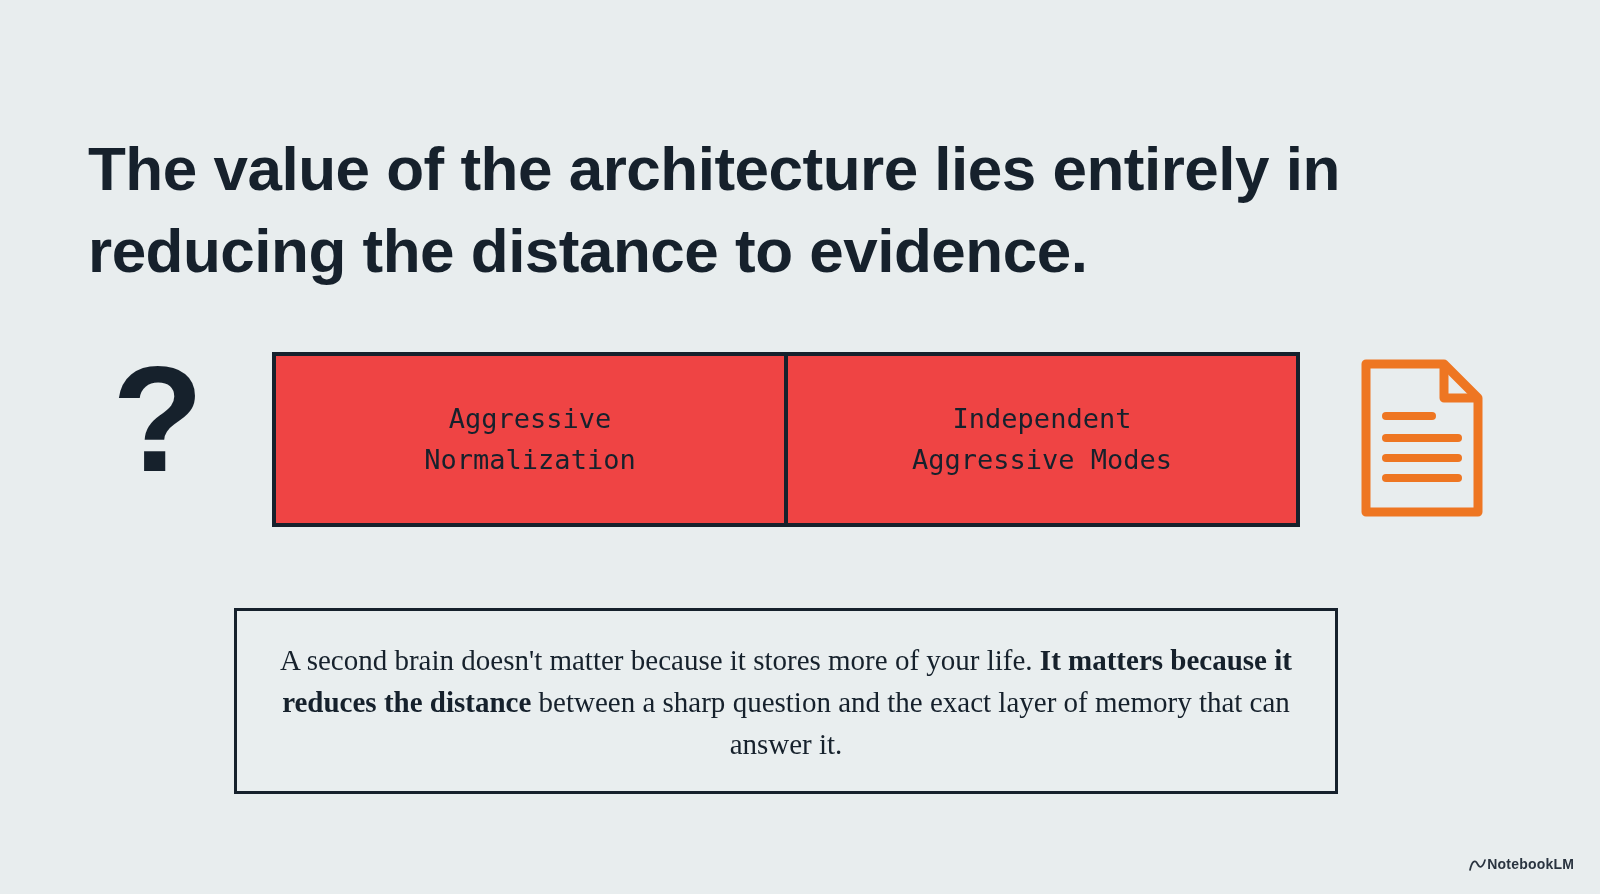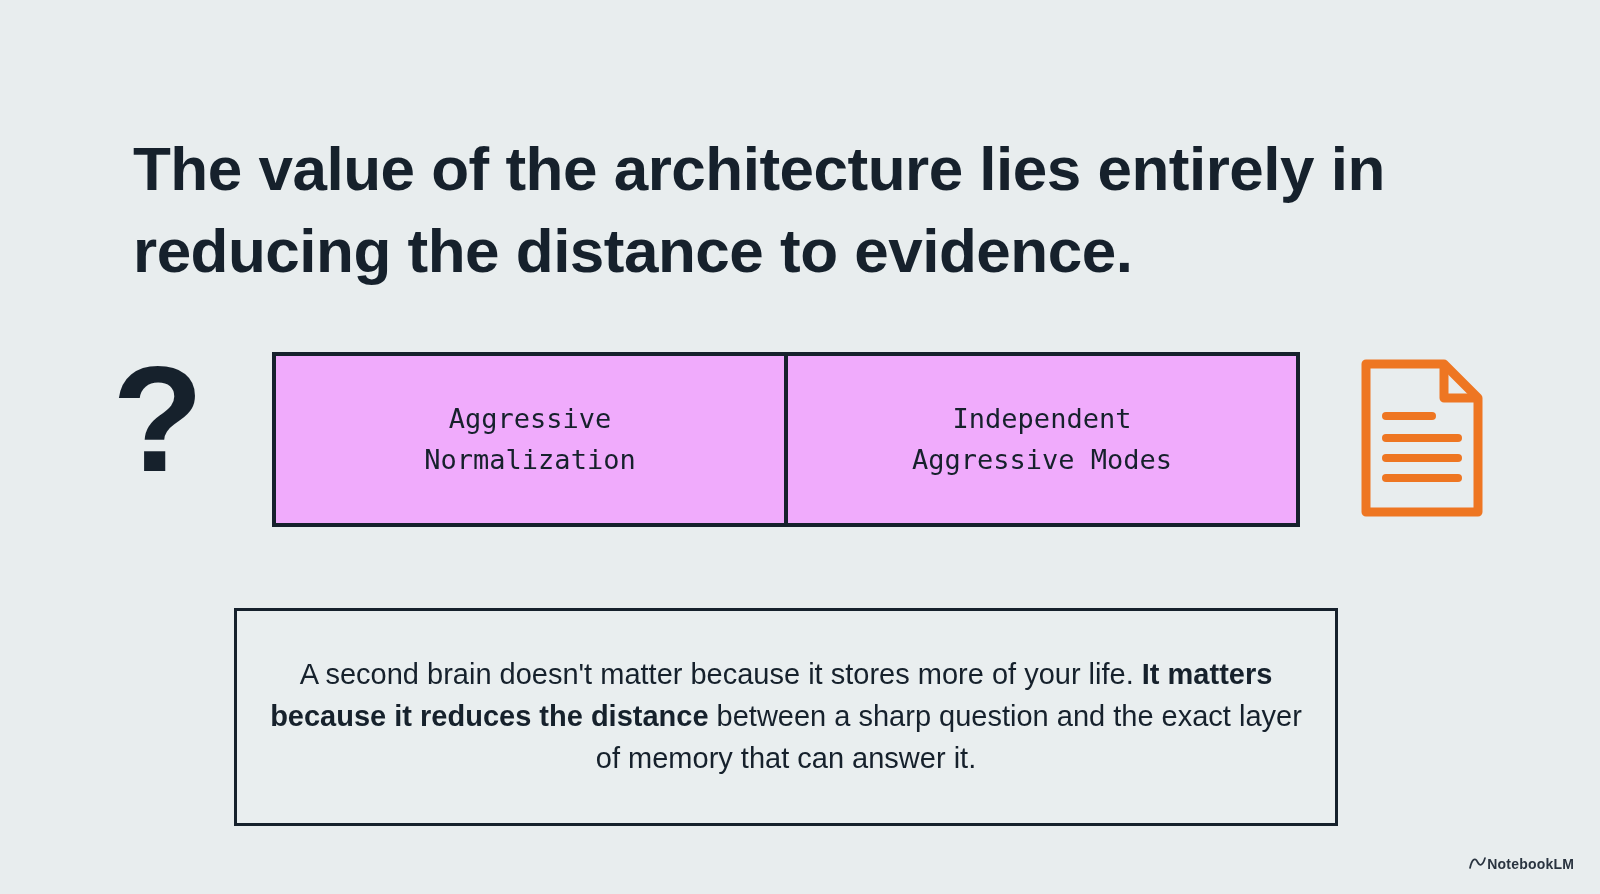--- a/index.html
+++ b/index.html
@@ -25,21 +25,20 @@
   .headline {
     position: absolute;
     left: 88px;
     top: 86px;
     width: 1420px;
     font-size: 62px;
     font-weight: 700;
     line-height: 1.33;
     letter-spacing: -0.5px;
     color: #16212c;
-    margin-left: 45px;
   }
 
   
   .pipeline-row {
     position: absolute;
     left: 0;
     top: 352px;
     width: 1600px;
     height: 180px;
   }
@@ -57,21 +56,21 @@
 
   .stage-group {
     position: absolute;
     left: 272px;
     top: 0;
     width: 1028px;
     height: 175px;
     display: flex;
     border: 4px solid #16212c;
     box-sizing: border-box;
-    background: #f0abfc;
+    background: #ef4444;
   }
 
   .stage {
     flex: 1 1 0;
     display: flex;
     align-items: center;
     justify-content: center;
     text-align: center;
     border-right: 4px solid #16212c;
     box-sizing: border-box;
@@ -94,45 +93,45 @@
     width: 128px;
     height: 160px;
   }
 
   
   .caption-box {
     position: absolute;
     left: 234px;
     top: 608px;
     width: 1104px;
-    height: 218px;
+    height: 186px;
     border: 3px solid #16212c;
     box-sizing: border-box;
     display: flex;
-    align-items: center;
     justify-content: center;
     background: rgba(255,255,255,0.06);
+    font-family: Liberation Serif, serif;
   }
 
   .caption-text {
     width: 1040px;
     text-align: center;
     font-size: 29px;
     line-height: 1.44;
     color: #16212c;
   }
   .caption-text b { font-weight: 700; }
 
   
   .brand {
     position: absolute;
     right: 26px;
     bottom: 22px;
     display: flex;
-    align-items: flex-start;
+    align-items: flex-end;
     gap: 1px;
   }
   .brand-mark {
     width: 17px;
     height: 14px;
   }
   .brand-name {
     font-size: 14px;
     font-weight: 700;
     letter-spacing: 0.2px;

